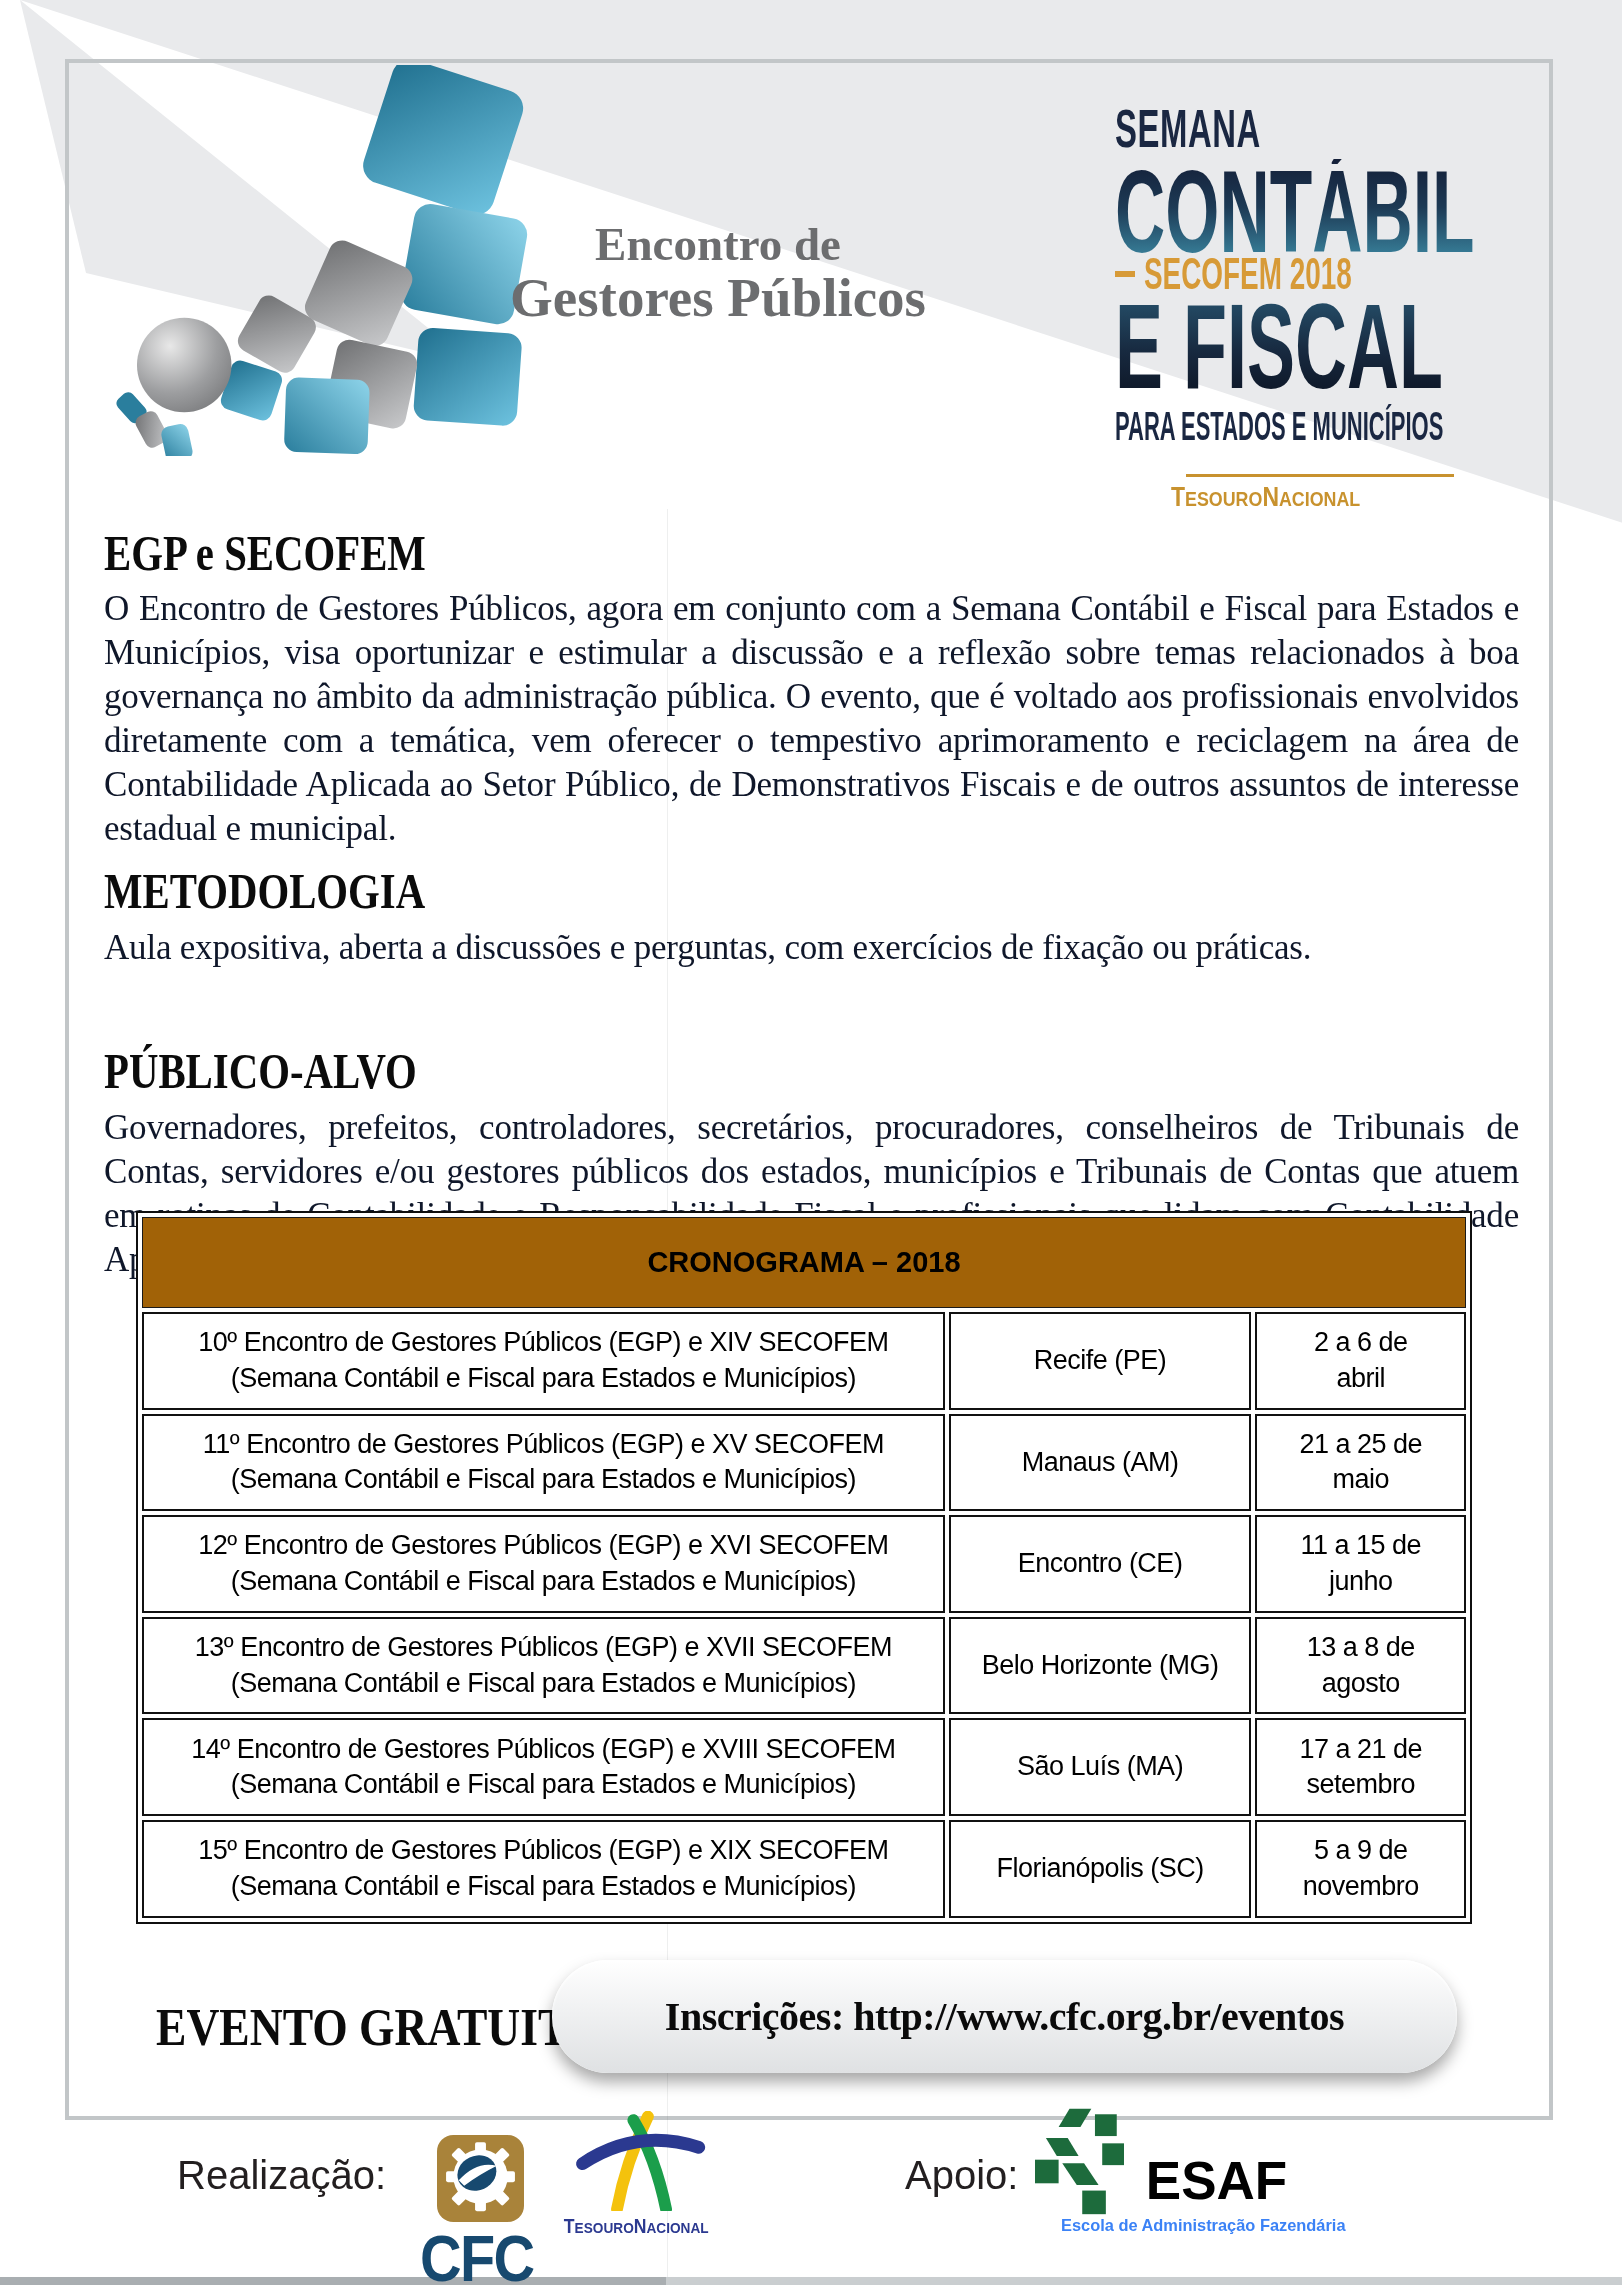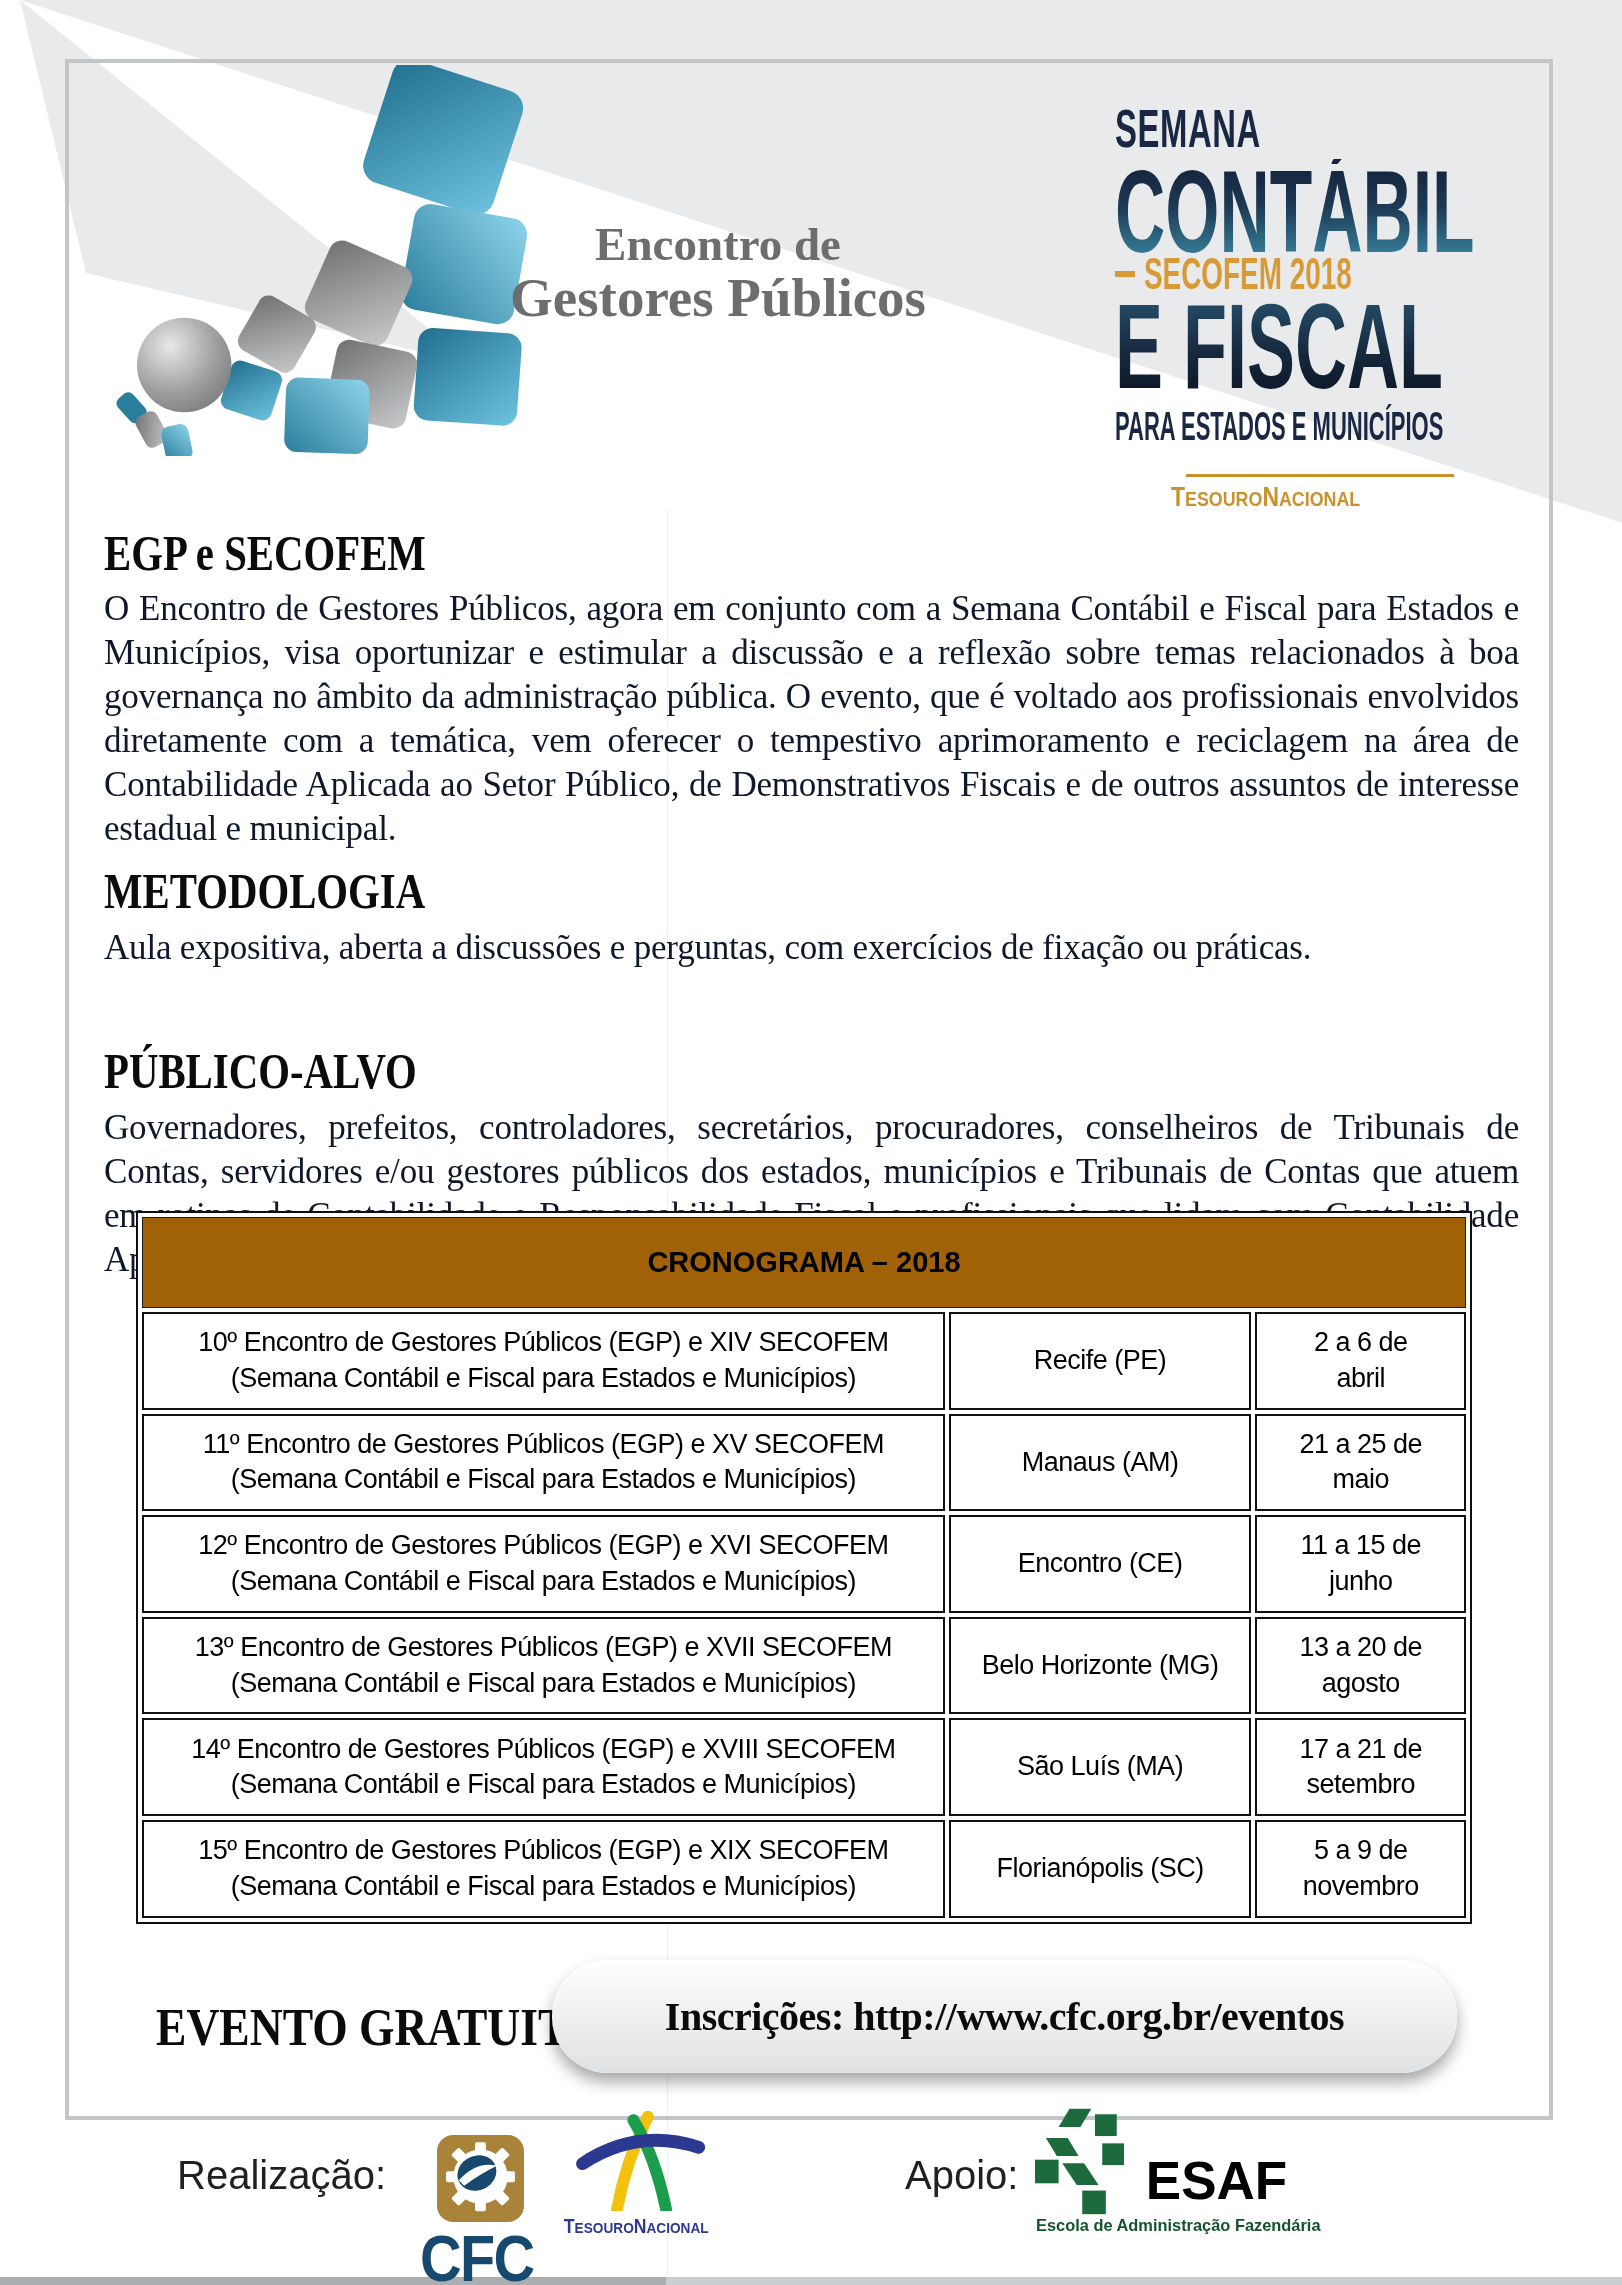--- a/index.html
+++ b/index.html
@@ -123,22 +123,22 @@
   .tesouro-navy{
     font-family:"Liberation Sans",sans-serif;font-weight:bold;color:#2b3990;white-space:nowrap;
     display:inline-block;transform:scaleX(0.88);transform-origin:50% 50%;
   }
   .tf-big{font-size:20px;}
   .tf-small{font-size:15.5px;}
   .esaf-logo{position:absolute;left:1035px;top:2107px;z-index:3;width:300px;}
   .esaf-row{display:flex;align-items:flex-end;}
   .esaf-name{font-family:"Liberation Sans",sans-serif;font-weight:bold;font-size:53px;color:#000000;
     margin-left:1.8px;margin-bottom:5.5px;letter-spacing:0px;}
-  .esaf-caption{font-family:"Liberation Sans",sans-serif;font-weight:bold;font-size:16.4px;color:#14532d;
-    white-space:nowrap;margin-left:1px;}
+  .esaf-caption{font-family:"Liberation Sans",sans-serif;font-weight:bold;font-size:16.4px;color:#3b82f6;
+    white-space:nowrap;margin-left:26px;}
 </style>
 </head>
 <body>
 
 <div class="gray-main"></div>
 <div class="gray-shoulder"></div>
 <div class="page-frame"></div>
 <div class="crease"></div>
 <div class="bottom-bar-l"></div>
 <div class="bottom-bar-r"></div>
@@ -236,21 +236,21 @@
     <td><span>12º Encontro de Gestores Públicos (EGP) e XVI SECOFEM</span><br>
       <span>(Semana Contábil e Fiscal para Estados e Municípios)</span></td>
     <td>Encontro (CE)</td>
     <td><span>11 a 15 de</span><br>
       <span>junho</span></td>
   </tr>
   <tr>
     <td><span>13º Encontro de Gestores Públicos (EGP) e XVII SECOFEM</span><br>
       <span>(Semana Contábil e Fiscal para Estados e Municípios)</span></td>
     <td>Belo Horizonte (MG)</td>
-    <td><span>13 a 20 de</span><br>
+    <td><span>13 a 8 de</span><br>
       <span>agosto</span></td>
   </tr>
   <tr>
     <td><span>14º Encontro de Gestores Públicos (EGP) e XVIII SECOFEM</span><br>
       <span>(Semana Contábil e Fiscal para Estados e Municípios)</span></td>
     <td>São Luís (MA)</td>
     <td><span>17 a 21 de</span><br>
       <span>setembro</span></td>
   </tr>
   <tr>

